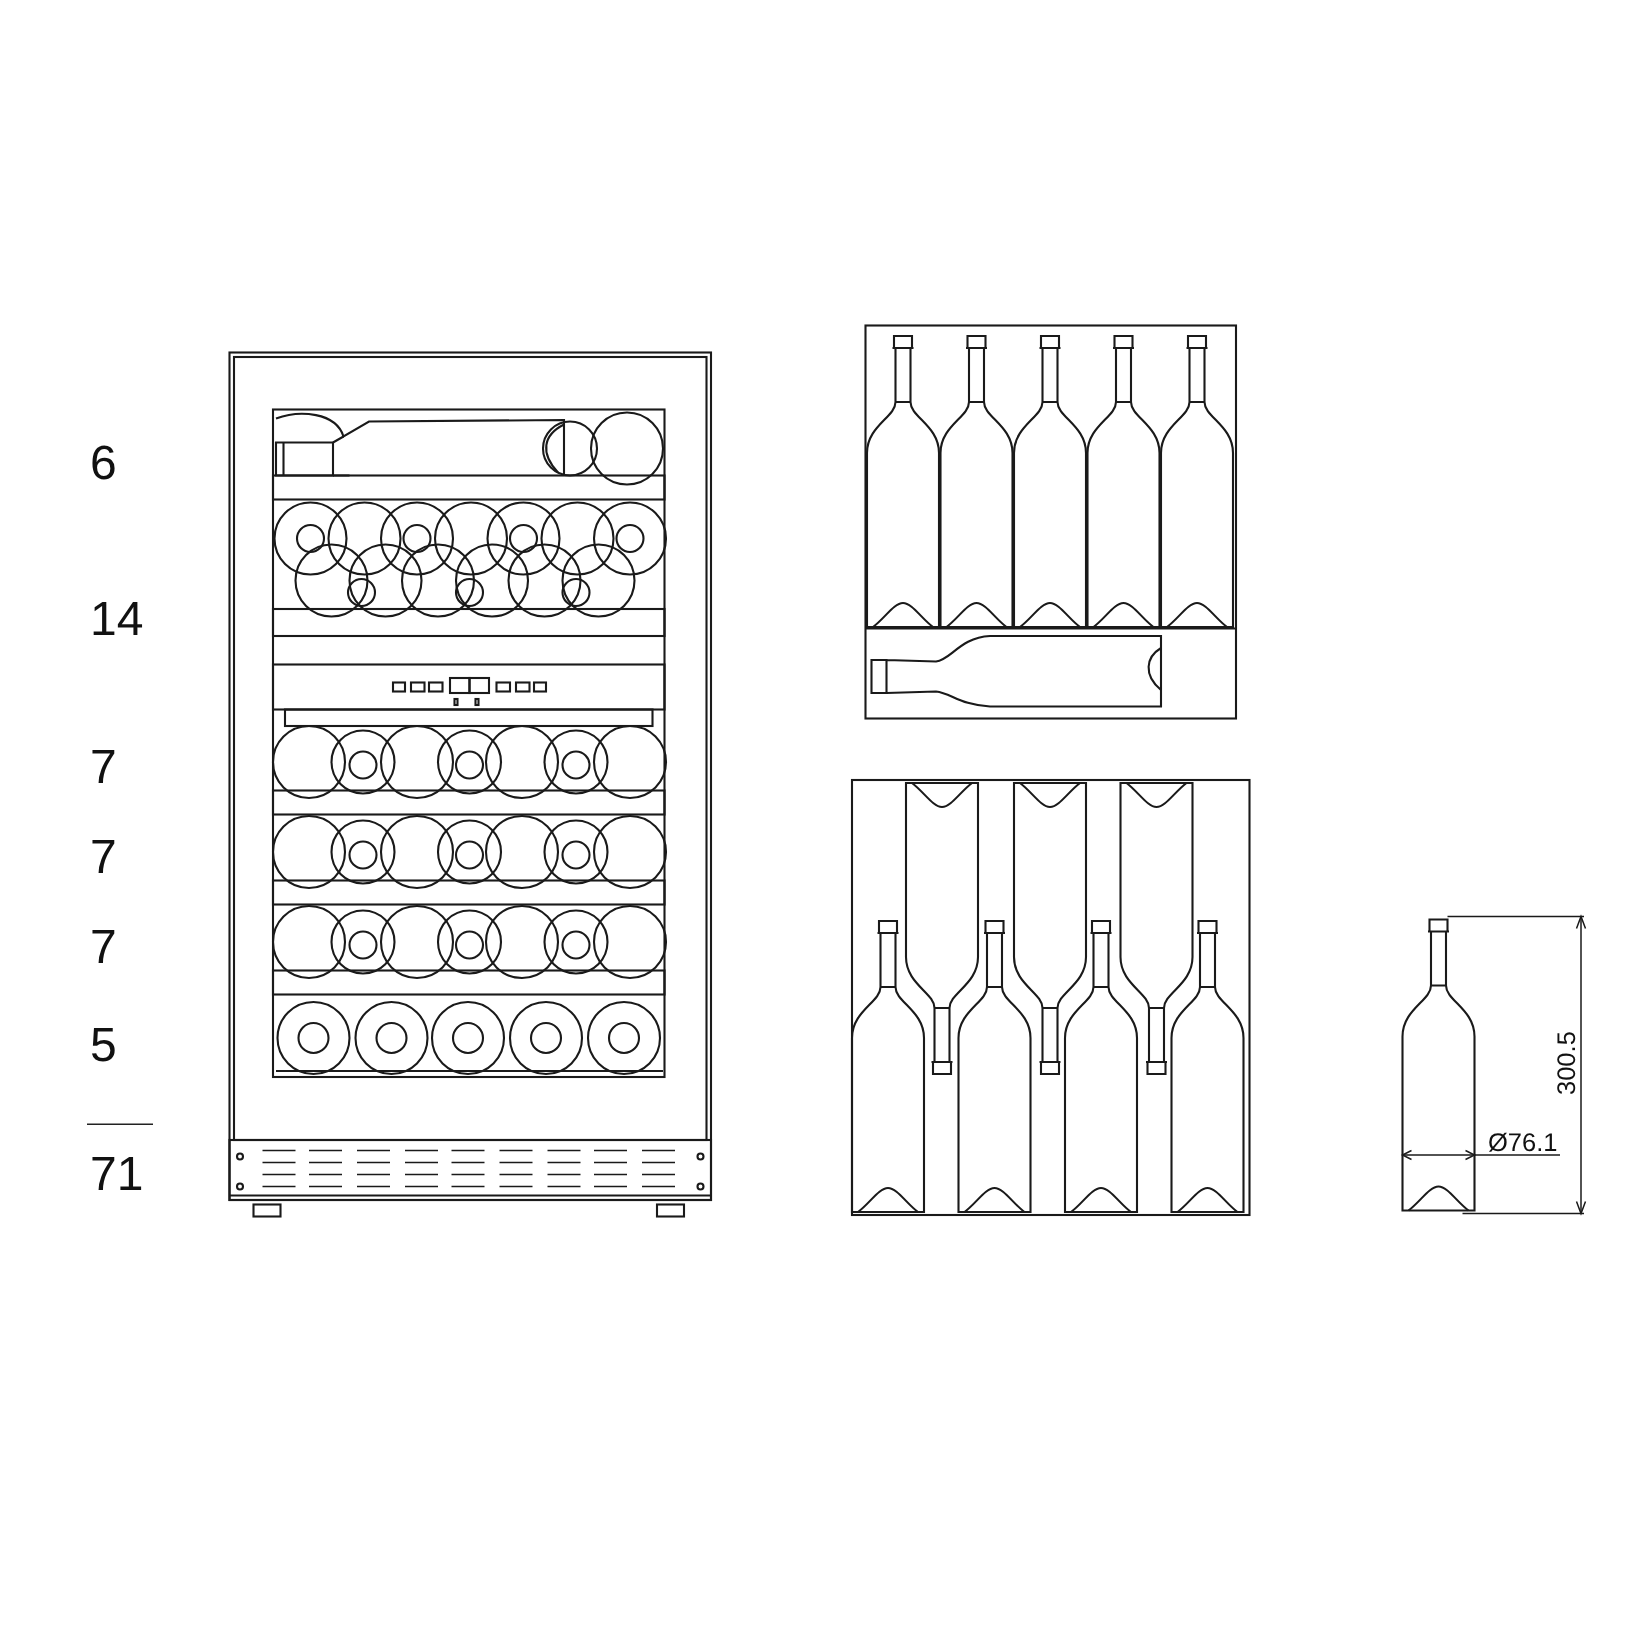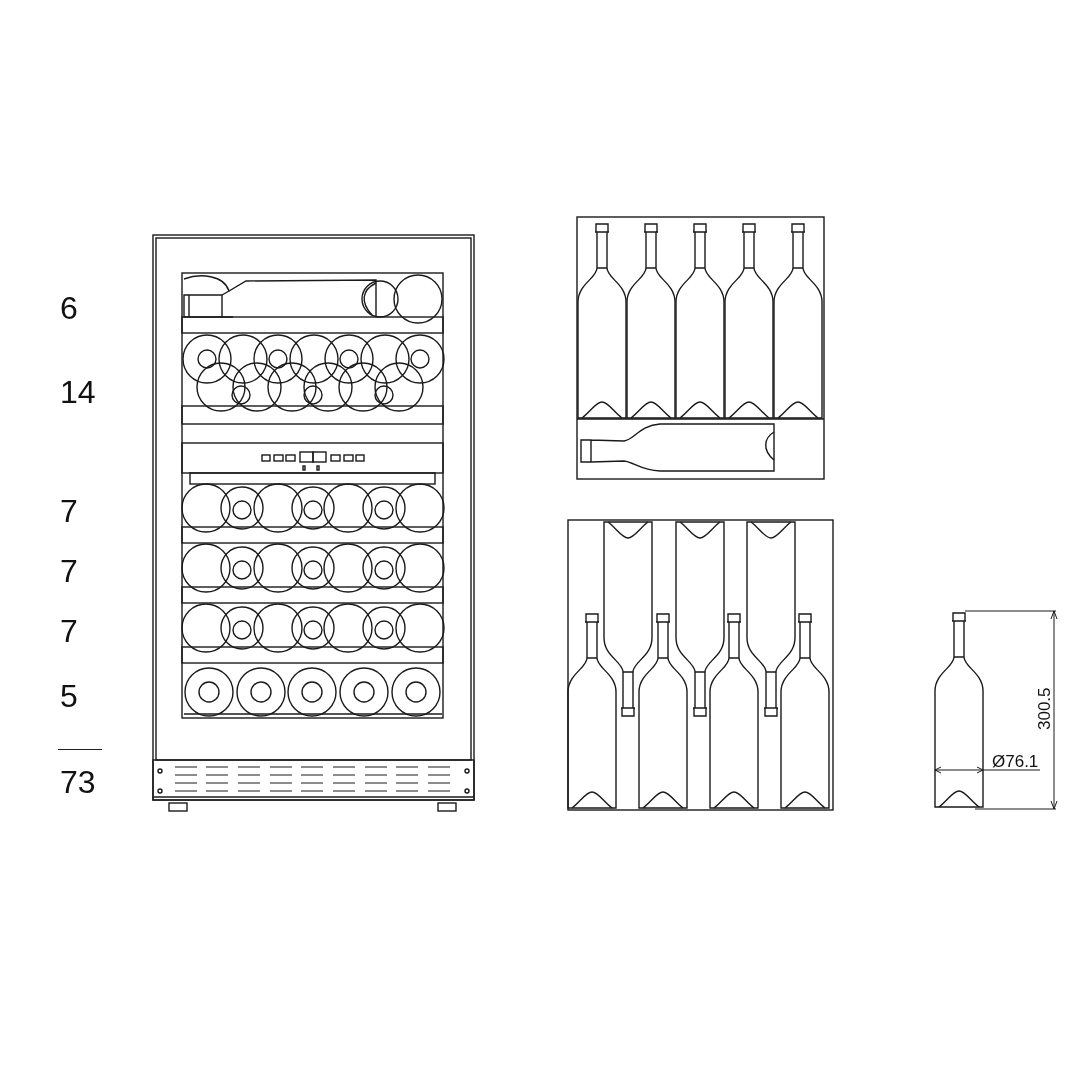--- a/index.html
+++ b/index.html
@@ -6,27 +6,27 @@
   body { width:1089px; height:1089px; position:relative; overflow:hidden; font-family:"Liberation Sans", sans-serif; }
   .count { position:absolute; left:60px; font-size:32px; color:#111; line-height:1; }
   .total-rule { position:absolute; left:58px; top:749px; width:44px; height:1px; background:#222; }
   svg { position:absolute; left:0; top:0; }
   .dim-label { font-family:"Liberation Sans", sans-serif; font-size:17px; fill:#111; }
 </style>
 </head>
 <body>
 
 <div class="count" style="top:292px;">6</div>
-<div class="count" style="top:376px;">14</div>
+<div class="count" style="top:396px;">14</div>
 <div class="count" style="top:495px;">7</div>
 <div class="count" style="top:555px;">7</div>
 <div class="count" style="top:615px;">7</div>
 <div class="count" style="top:680px;">5</div>
 <div class="total-rule"></div>
-<div class="count" style="top:766px;">73</div>
+<div class="count" style="top:766px;">71</div>
 
 <svg width="1089" height="1089" viewBox="0 0 1089 1089" fill="none" stroke="#1a1a1a" stroke-width="1.4">
   <defs>
 
     <g id="bottle-up">
       <path d="M18,2 h12 v8 h-12 z M17,10 h14 M19,10 L19,46 C19,56 0,62 0,80 L0,196 L48,196 L48,80 C48,62 29,56 29,46 L29,10 M19,46 h10"></path>
       <path d="M4,196 C12,190 18,180 24,180 C30,180 36,190 44,196"></path>
     </g>
   </defs>
 

